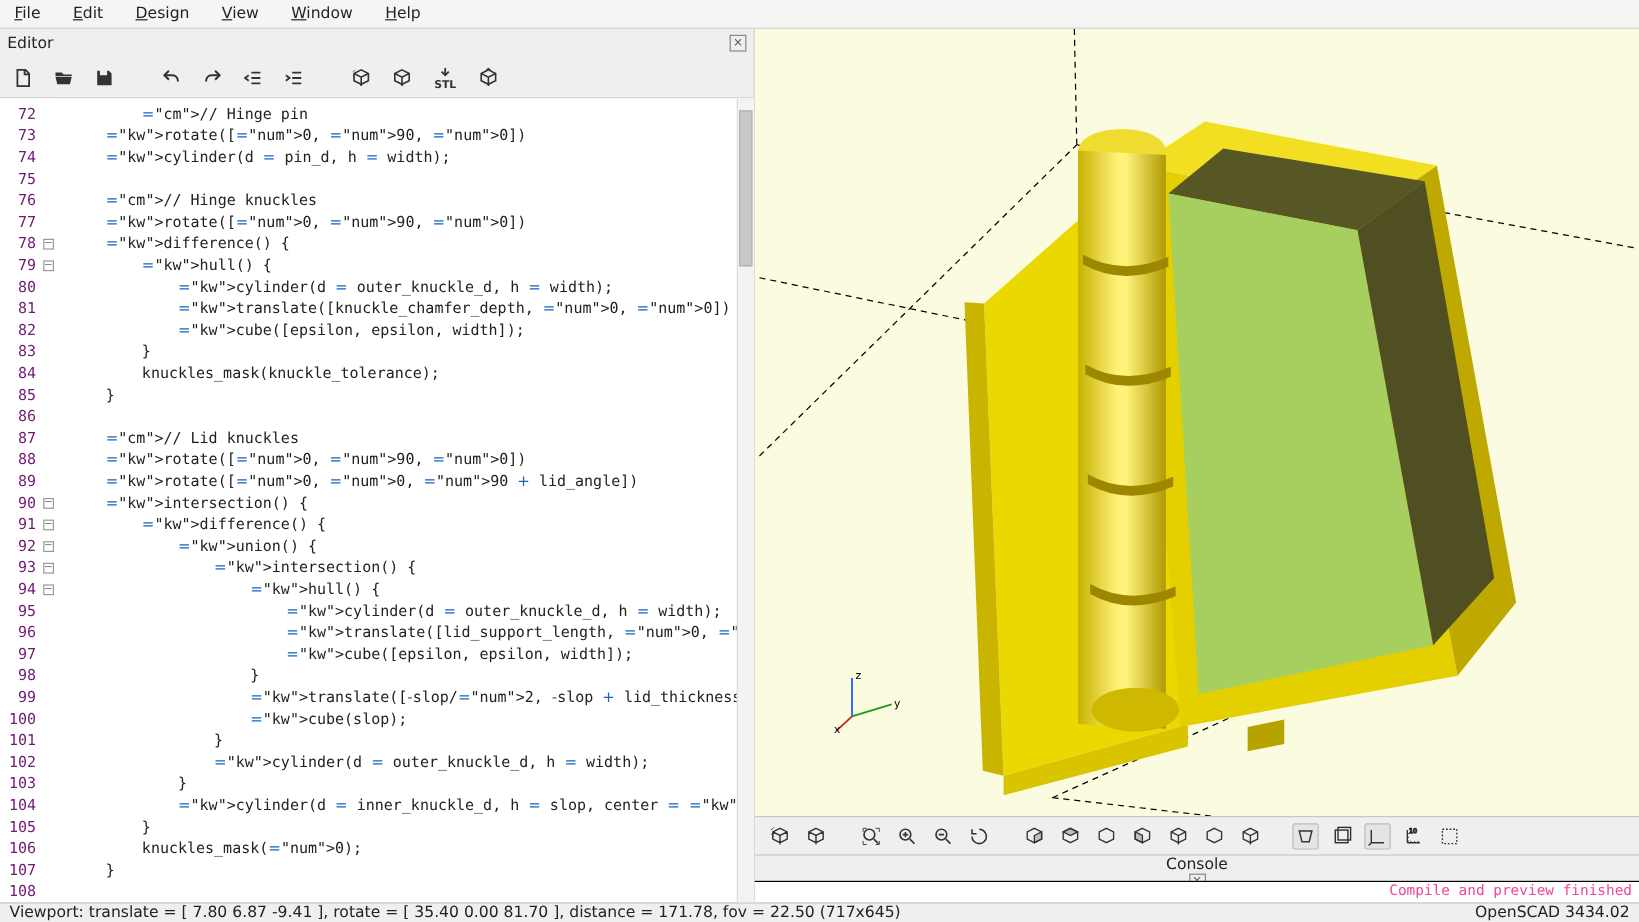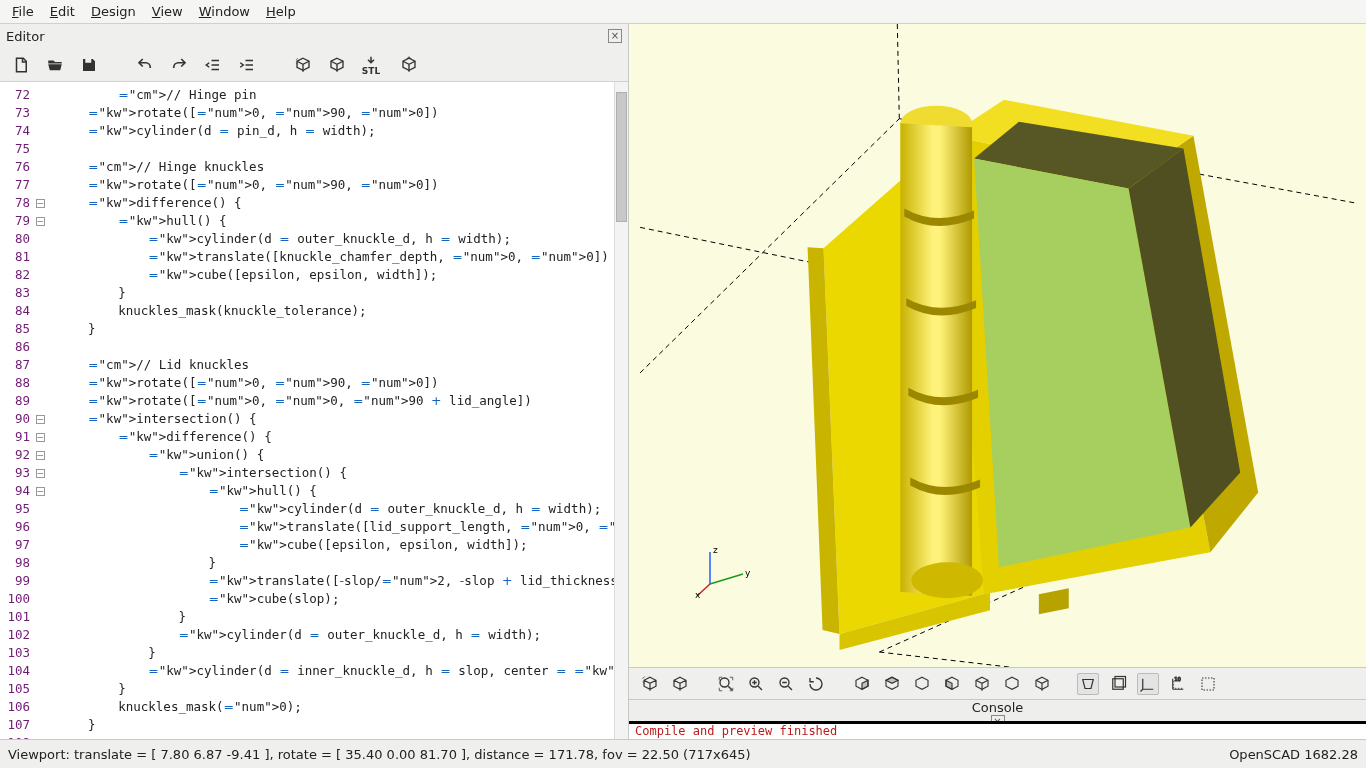--- a/index.html
+++ b/index.html
@@ -1,55 +1,55 @@
 <!DOCTYPE html>
 <html><head>
 <meta charset="utf-8">
 <style>
 * { margin: 0; padding: 0; box-sizing: border-box; font-family: "DejaVu Sans", Arial, sans-serif; }
 body { width: 1366px; height: 768px; overflow: hidden; background: #f0f0f0; display: flex; flex-direction: column; font-size: 13px; color: #222; }
 
-.menubar { height: 24px; background: #f5f5f4; display: flex; align-items: center; padding: 0 6px; gap: 4px; border-bottom: 1px solid #d0d0d0; }
+.menubar { height: 24px; background: #f5f5f4; display: flex; align-items: center; padding: 0 6px; gap: 15px; border-bottom: 1px solid #d0d0d0; }
 .menubar div { padding: 2px 6px; cursor: pointer; }
 .menubar div u { text-decoration: underline; }
 
 .main { flex: 1; display: flex; overflow: hidden; }
 
 .left { width: 629px; display: flex; flex-direction: column; border-right: 1px solid #c8c8c8; background: #efefee; }
 .panel-title { height: 24px; display: flex; align-items: center; justify-content: space-between; padding: 0 6px; font-size: 13px; }
 .close-x { width: 14px; height: 14px; border: 1px solid #888; font-size: 10px; line-height: 12px; text-align: center; cursor: pointer; color: #555; }
 
 .toolbar { height: 34px; display: flex; align-items: center; gap: 12px; padding: 0 8px; border-bottom: 1px solid #d0d0d0; }
 .tsep { width: 10px; }
-.tb { width: 22px; height: 22px; display: flex; align-items: center; justify-content: flex-end; cursor: pointer; color: #333; }
+.tb { width: 22px; height: 22px; display: flex; align-items: center; justify-content: center; cursor: pointer; color: #333; }
 .tb svg { width: 18px; height: 18px; }
 
 .editor-wrap { flex: 1; display: flex; overflow: hidden; background: #fff; }
 .gutter { width: 34px; background: #fff; text-align: right; color: #701a75; font-family: "DejaVu Sans Mono", monospace; font-size: 12.5px; line-height: 18px; padding: 4px 4px 0 0; border-right: 0; user-select: none; }
 .fold { width: 12px; background: #fff; font-family: monospace; font-size: 10px; line-height: 18px; padding-top: 4px; color: #777; }
 .fold div { height: 18px; display:flex; align-items:center; justify-content:center; }
 .fold .m { border: 1px solid #999; width: 9px; height: 9px; line-height: 7px; font-size: 9px; text-align: center; }
 .code { flex: 1; font-family: "DejaVu Sans Mono", monospace; font-size: 12.5px; line-height: 18px; padding: 4px 0 0 12px; white-space: pre; overflow: hidden; color: #222; }
 .op { color: #1565c0; }
 .vbar { width: 14px; background: #f3f3f3; border-left: 1px solid #ddd; position: relative; }
 .vbar .thumb { position: absolute; left: 1px; right: 1px; top: 10px; height: 130px; background: #c8c8c8; border: 1px solid #b0b0b0; }
 
 .right { flex: 1; display: flex; flex-direction: column; background: #efefee; }
 .viewport { flex: 1; background: #fbfbe0; position: relative; overflow: hidden; }
 .axis-gizmo { position:absolute; left: 66px; bottom: 68px; font-size: 10px; }
 .console-head { height: 22px; border-top: 1px solid #c8c8c8; display: flex; align-items: center; justify-content: space-between; padding: 0 8px; font-size: 13px; background:#eeeeec;flex-direction:column; }
-.console-body { height: 18px; background: #fff; border-top: 3px solid #000000; color: #b91c1c; font-size: 12px; padding: 0 6px; overflow: hidden; font-family: "DejaVu Sans Mono", monospace; }
+.console-body { height: 18px; background: #fff; border-top: 1px solid #000000; color: #ec4899; font-size: 12px; padding: 0 6px; overflow: hidden; font-family: "DejaVu Sans Mono", monospace; text-align: right; }
 
 .vtoolbar { height: 32px; border-top: 1px solid #c8c8c8; background: #efefee; display: flex; align-items: center; gap: 8px; padding: 0 10px; }
 .vtoolbar .vb { width: 22px; height: 22px; display: flex; align-items: center; justify-content: center; cursor: pointer; color: #333; }
 .vtoolbar .vb svg { width: 18px; height: 18px; }
 .vtoolbar .vb.active { border: 1px solid #bbb; background: #e4e4e4; border-radius: 2px; }
 .vsep { width: 8px; }
 
-.status { height: 29px; border-top: 1px solid #c8c8c8; display: flex; align-items: center; justify-content: space-between; padding: 0 8px; font-size: 13px; background: #efefee; }
+.status { height: 16px; border-top: 1px solid #c8c8c8; display: flex; align-items: center; justify-content: space-between; padding: 0 8px; font-size: 13px; background: #efefee; }
 </style>
 </head>
 <body>
 
 <div class="menubar">
   <div><u>F</u><span></span>ile</div>
   <div><u>E</u>dit</div>
   <div><u>D</u>esign</div>
   <div><u>V</u>iew</div>
   <div><u>W</u>indow</div>
@@ -428,14 +428,14 @@
     <div class="console-head">
       <span>Console</span>
       <span class="close-x">×</span>
     </div>
     <div class="console-body">Compile and preview finished</div>
   </div>
 </div>
 
 <div class="status">
   <span>Viewport: translate = [ 7.80 6.87 -9.41 ], rotate = [ 35.40 0.00 81.70 ], distance = 171.78, fov = 22.50 (717x645)</span>
-  <span>OpenSCAD 1682.28</span>
+  <span>OpenSCAD 3434.02</span>
 </div>
 
 </body></html>

